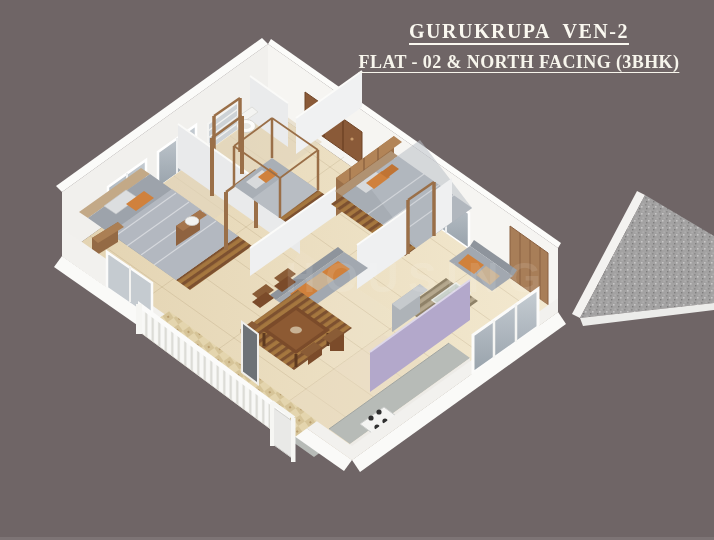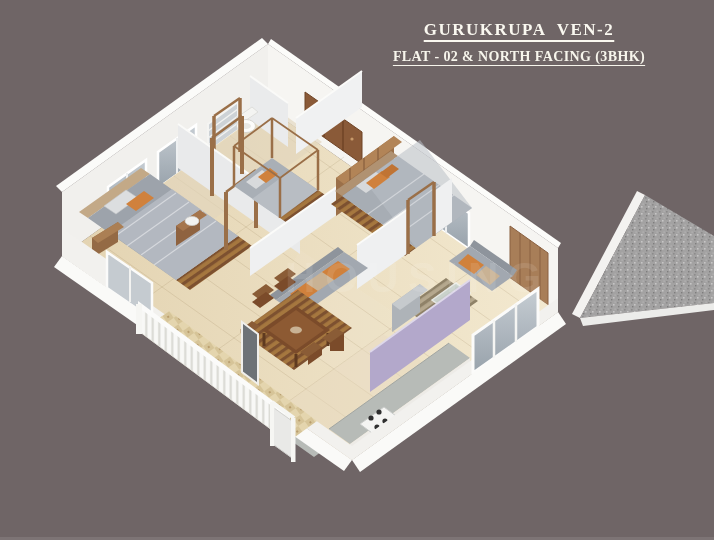--- a/index.html
+++ b/index.html
@@ -5,26 +5,26 @@
   html,body{margin:0;padding:0;}
   .stage{
     position:relative;width:714px;height:540px;overflow:hidden;
     background:#6f6566;
     font-family:"Liberation Serif", serif;
   }
   .stage::after{content:"";position:absolute;left:0;bottom:0;width:714px;height:3px;
     background:rgba(255,255,255,0.10);}
   .titles{position:absolute;left:349px;top:20px;width:340px;text-align:center;z-index:5;}
   .title{
-    color:#faf8f0;font-size:17px;font-weight:700;letter-spacing:1.5px;
+    color:#faf8f0;font-size:20px;font-weight:700;letter-spacing:1.5px;
     text-decoration:underline;text-underline-offset:5px;text-decoration-thickness:1.5px;
     white-space:pre;
   }
   .subtitle{
-    margin-top:9px;color:#f7f5ec;font-size:14px;font-weight:600;letter-spacing:0.4px;
+    margin-top:9px;color:#f7f5ec;font-size:18px;font-weight:600;letter-spacing:0.4px;
     text-decoration:underline;text-underline-offset:4px;text-decoration-thickness:1.2px;
     white-space:pre;
   }
   svg.scene{position:absolute;left:0;top:0;}
 </style>
 </head>
 <body>
 
 <div class="stage">
 

